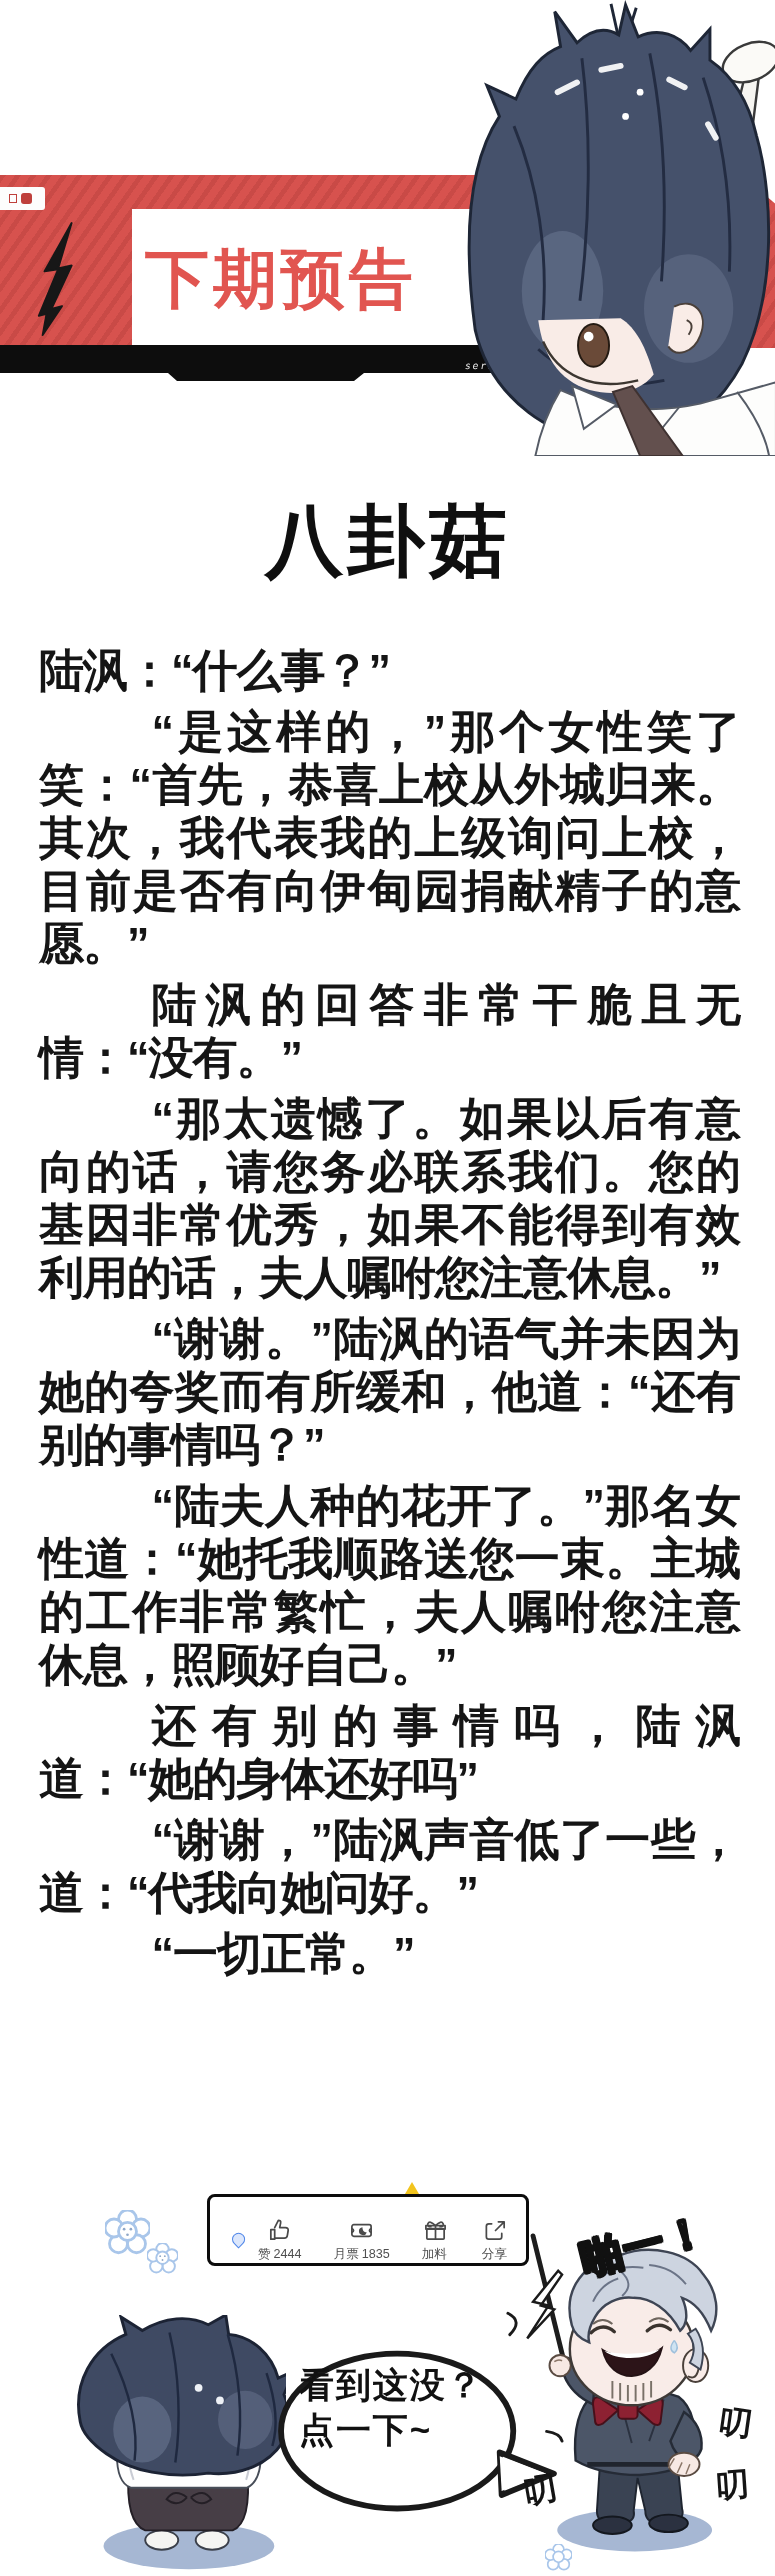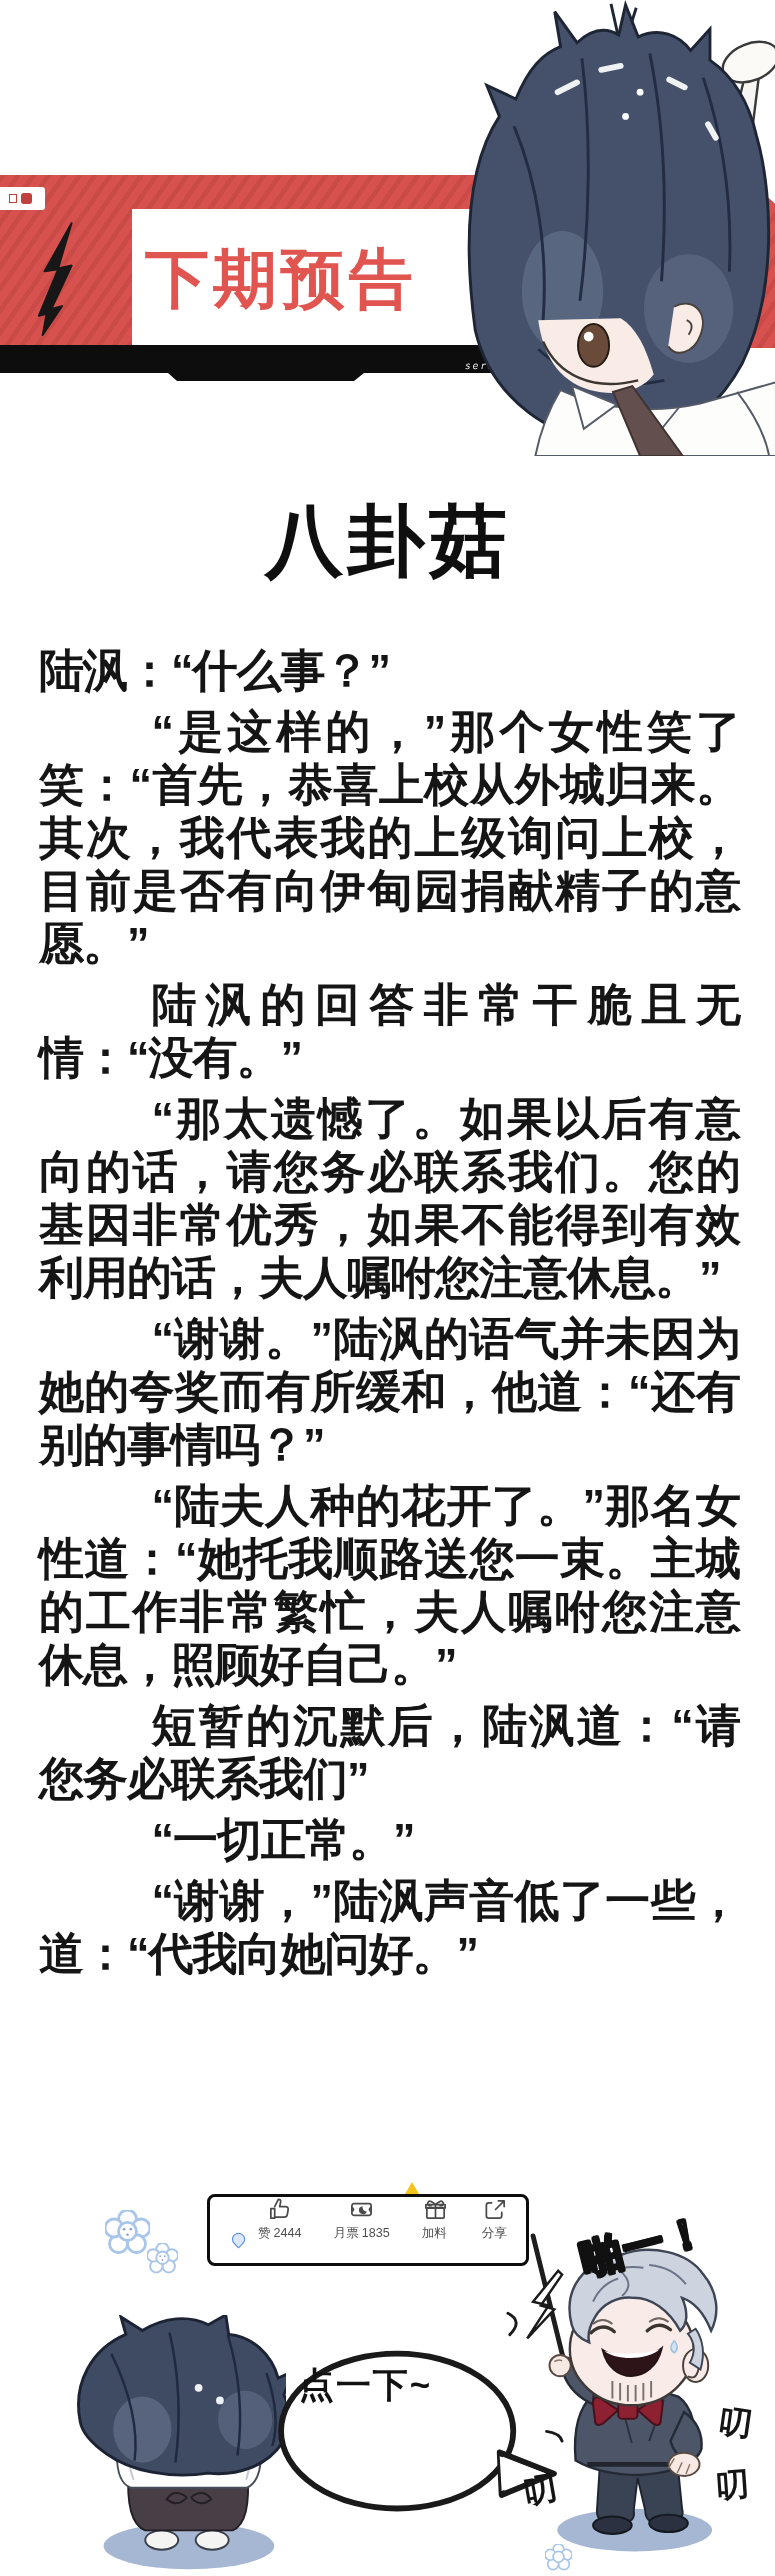--- a/index.html
+++ b/index.html
@@ -32,21 +32,21 @@
   
   .story{left:31px;top:636px;width:717px;color:#151515;font-size:45px;line-height:53px;
          font-weight:700;text-align:justify;letter-spacing:-1px;}
   .story p{margin:8px;}
   .story p.indent{text-indent:2.5em;}
 
   
   .star-tip{left:405px;top:2182px;width:0;height:0;border-left:7.8px solid transparent;
             border-right:7.8px solid transparent;border-bottom:12.6px solid #f2c41d;}
   .toolbar{left:207px;top:2194px;width:322px;height:72px;background:#ffffff;border:3.9px solid #0c0c0c;
-           border-radius:7.8px;box-sizing:border-box;display:flex;align-items:flex-start;justify-content:space-around;padding-left:32px;}
+           border-radius:7.8px;box-sizing:border-box;display:flex;align-items:flex-end;justify-content:space-around;padding-left:32px;}
   .tb-item{display:flex;flex-direction:column;align-items:center;gap:2.9px;cursor:pointer;}
   .tb-label{font-size:12.6px;color:#4f4f4f;white-space:nowrap;}
   .tb-label .cnt{margin-left:2.9px;}
   .tb-icon svg{display:block;}
   .cursor-dot{left:232px;top:2233px;width:10.7px;height:10.7px;border:1.9px solid #4f86e8;
               background:rgba(130,170,245,.28);border-radius:50% 50% 50% 0;transform:rotate(-45deg);}
 
   
   .bubble-text{left:299px;top:2362px;width:204px;color:#111;font-weight:700;font-size:35px;
                line-height:45px;letter-spacing:1.9px;white-space:nowrap;}
@@ -130,23 +130,23 @@
 
   <div class="abs page-title">八卦菇</div>
 
   <div class="abs story">
     <p>陆沨：“什么事？”</p>
     <p class="indent">“是这样的，”那个女性笑了笑：“首先，恭喜上校从外城归来。其次，我代表我的上级询问上校，目前是否有向伊甸园捐献精子的意愿。”</p>
     <p class="indent">陆沨的回答非常干脆且无情：“没有。”</p>
     <p class="indent">“那太遗憾了。如果以后有意向的话，请您务必联系我们。您的基因非常优秀，如果不能得到有效利用的话，夫人嘱咐您注意休息。”</p>
     <p class="indent">“谢谢。”陆沨的语气并未因为她的夸奖而有所缓和，他道：“还有别的事情吗？”</p>
     <p class="indent">“陆夫人种的花开了。”那名女性道：“她托我顺路送您一束。主城的工作非常繁忙，夫人嘱咐您注意休息，照顾好自己。”</p>
-    <p class="indent">短暂的沉默后，陆沨道：“请您务必联系我们”</p>
+    <p class="indent">还有别的事情吗，陆沨道：“她的身体还好吗”</p>
+    <p class="indent">“谢谢，”陆沨声音低了一些，道：“代我向她问好。”</p>
     <p class="indent">“一切正常。”</p>
-    <p class="indent">“谢谢，”陆沨声音低了一些，道：“代我向她问好。”</p>
   </div>
 
   <svg class="abs" style="left:105px;top:2210px;" width="45" height="45" viewBox="0 0 40 40">
     <g fill="#ffffff" stroke="#a9c6ea" stroke-width="2.5">
       <circle cx="20" cy="8" r="8"></circle>
         <circle cx="32" cy="16" r="8"></circle>
         <circle cx="28" cy="30" r="8"></circle>
       <circle cx="12" cy="30" r="8"></circle>
         <circle cx="8" cy="16" r="8"></circle>
         <circle cx="20" cy="19" r="8"></circle>
@@ -251,20 +251,21 @@
     <circle cx="150" cy="75" r="4" fill="#eef1f6"></circle>
       <circle cx="172" cy="88" r="4" fill="#eef1f6"></circle>
   </svg>
 
   <svg class="abs" style="left:271px;top:2344px;" width="291" height="179" viewBox="0 0 300 185">
     <ellipse cx="130" cy="90" rx="120" ry="80" fill="#ffffff" stroke="#1a1a1a" stroke-width="6"></ellipse>
     <polygon points="236,112 292,134 238,156" fill="#ffffff" stroke="#1a1a1a" stroke-width="6" stroke-linejoin="round"></polygon>
     <polygon points="236,116 284,134 238,152" fill="#ffffff" stroke="none"></polygon>
   </svg>
   <div class="abs bubble-text">
+    <div>看到这没？</div>
     <div>点一下~</div>
   </div>
 
   <svg class="abs" style="left:504px;top:2220px;" width="271" height="356" viewBox="0 0 280 367">
     <ellipse cx="135" cy="320" rx="80" ry="22" fill="#a6b7d3"></ellipse>
     <line x1="30" y1="16" x2="66" y2="162" stroke="#1d1d1d" stroke-width="5" stroke-linecap="round"></line>
     <path d="M56,52 L30,84 L46,88 L24,122 L52,92 L38,88 L60,56 Z" fill="#ffffff" stroke="#1a1a1a" stroke-width="2.5"></path>
     <path d="M4,96 Q20,104 6,118" fill="none" stroke="#1a1a1a" stroke-width="3" stroke-linecap="round"></path>
     <path d="M44,218 q14,2 16,10" fill="none" stroke="#1a1a1a" stroke-width="3" stroke-linecap="round"></path>
 

